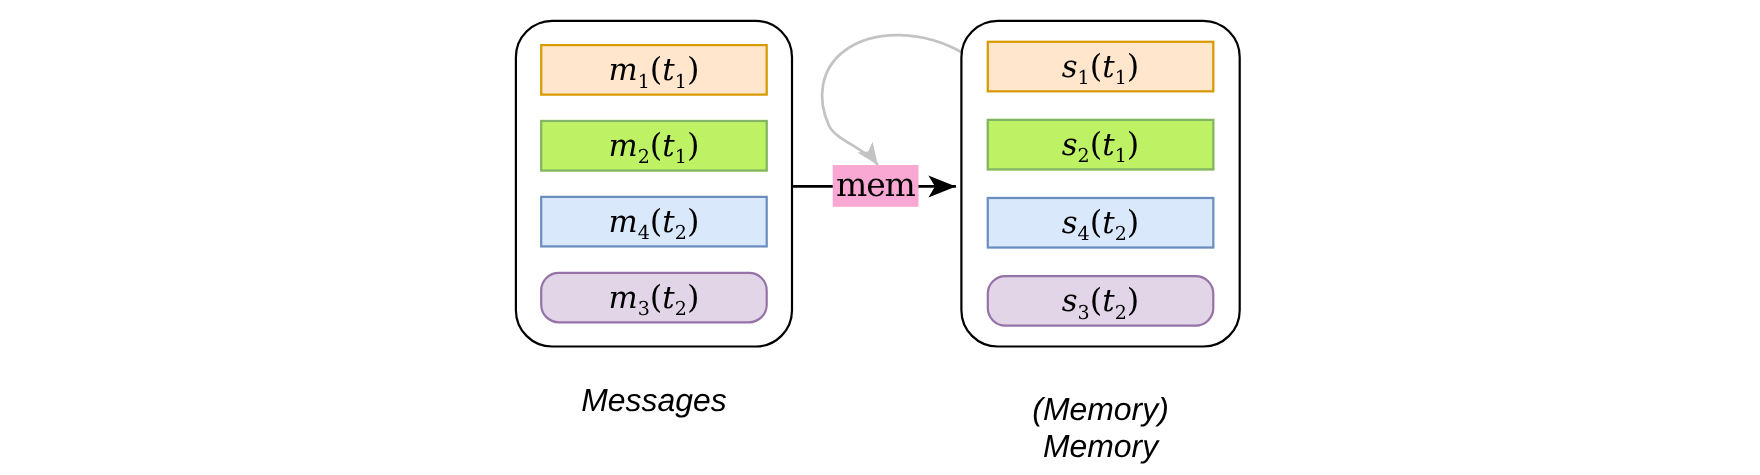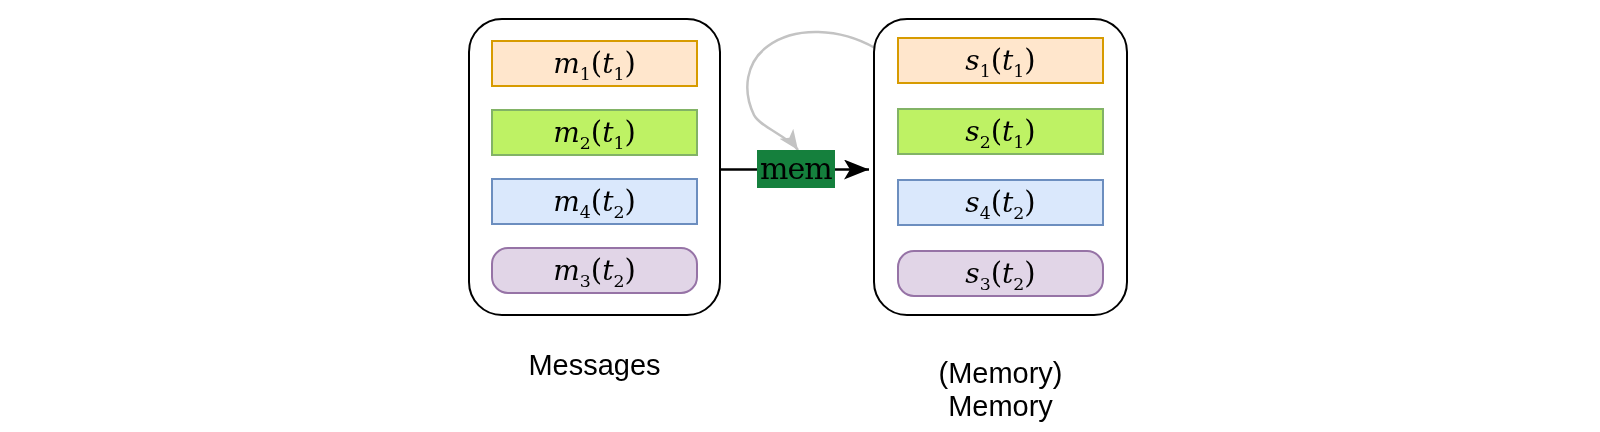--- a/index.html
+++ b/index.html
@@ -62,30 +62,31 @@
   .ms {
     font-style: normal;
     font-size: 0.62em;
     line-height: 0;
   }
   .mem-label {
     position: absolute;
     left: 757px;
     top: 150px;
     padding: 0 3px;
-    background: #15803d;
+    background: #f9a8d4;
     font-family: "DejaVu Serif", serif;
     font-size: 30px;
     line-height: 38px;
     color: #000;
     letter-spacing: -1px;
   }
   .caption {
     position: absolute;
     text-align: center;
+    font-style: italic;
     font-size: 29px;
     color: #000;
     line-height: 33px;
   }
   .caption-left  { left: 468px; width: 253px; top: 349px; }
   .caption-right { left: 873px; width: 255px; top: 357px; }
 </style>
 </head>
 <body>
 

